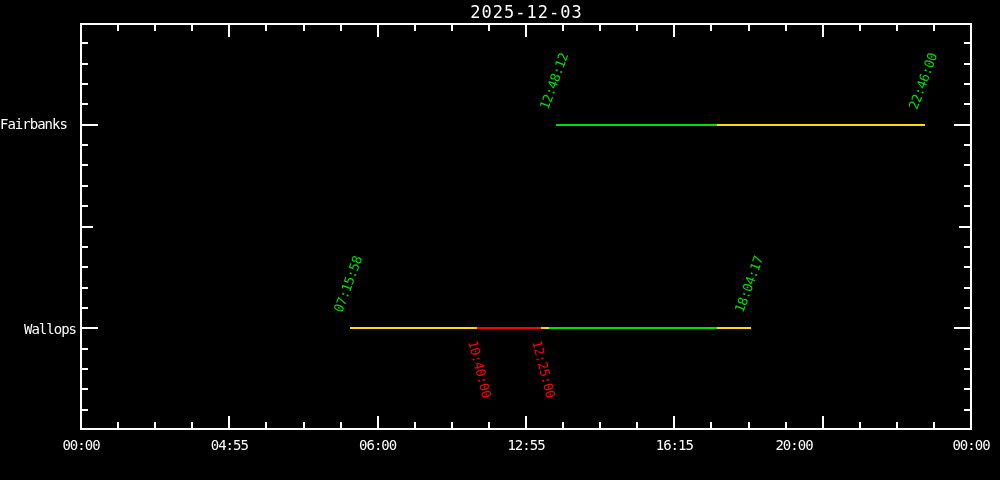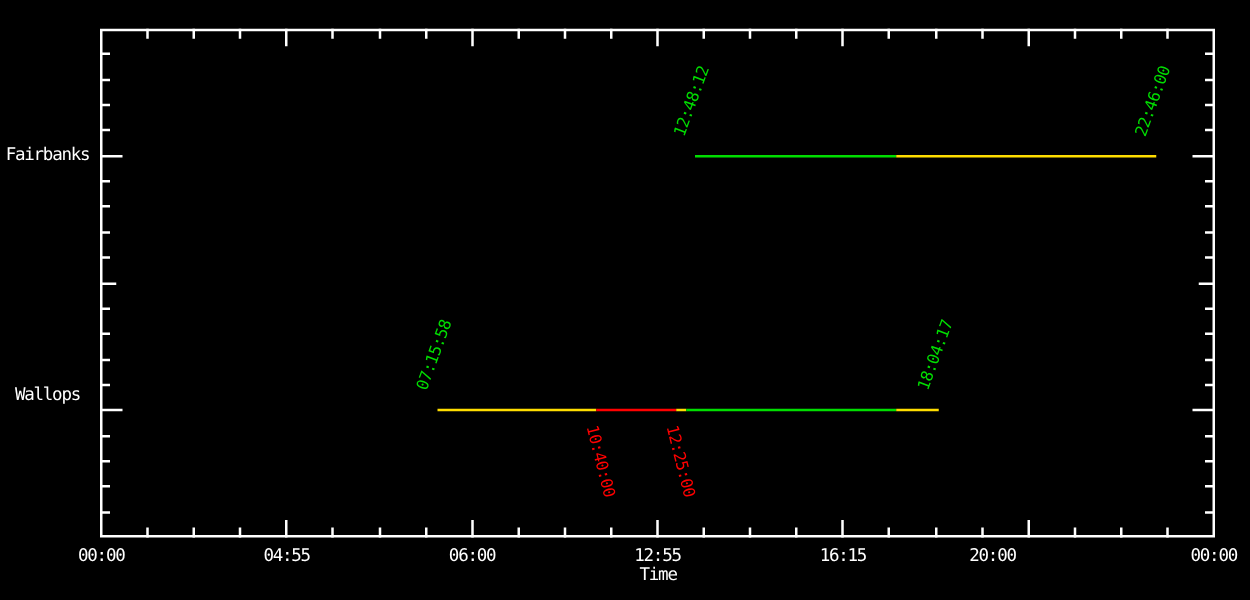--- a/index.html
+++ b/index.html
@@ -8,33 +8,34 @@
          font-family:"DejaVu Sans Mono","Liberation Mono",monospace;color:#fff;}
   #title{position:absolute;left:80px;top:2px;width:893px;text-align:center;
          font-size:17px;letter-spacing:1px;font-weight:normal;}
   #frame{position:absolute;left:80px;top:23px;width:892px;height:407px;
          border:2px solid #fff;box-sizing:border-box;}
   #xlabel{position:absolute;left:80px;top:452px;width:893px;text-align:center;
           font-size:14px;letter-spacing:-1px;}
   .tick{position:absolute;background:#fff;}
   .xticklabel{position:absolute;top:437px;width:80px;text-align:center;
               font-size:14px;letter-spacing:-1px;}
-  .rowlabel{position:absolute;left:0;width:76px;text-align:center;
+  .rowlabel{position:absolute;left:0;width:76px;text-align:left;
             font-size:14px;letter-spacing:-1px;line-height:14px;}
   .seg{position:absolute;height:2px;}
   .passlabel{position:absolute;width:0;height:0;}
   .passlabel span{position:absolute;white-space:nowrap;font-size:13px;
                   letter-spacing:-0.5px;line-height:13px;}
   .above span{left:0;bottom:0;transform-origin:0 100%;transform:rotate(-70deg);}
   .below span{left:0;top:0;transform-origin:0 0;transform:rotate(76deg);}
 </style>
 </head>
 <body>
 
 <div id="stage">
+  <div id="title">2025-12-03</div>
   <div id="frame"></div>
   <div id="plot">
       <div class="tick" style="left: 117.083px; top: 422px; width: 2px; height: 8px;"></div>
       <div class="tick" style="left: 117.083px; top: 23px; width: 2px; height: 8px;"></div>
       <div class="tick" style="left: 154.167px; top: 422px; width: 2px; height: 8px;"></div>
       <div class="tick" style="left: 154.167px; top: 23px; width: 2px; height: 8px;"></div>
       <div class="tick" style="left: 191.25px; top: 422px; width: 2px; height: 8px;"></div>
       <div class="tick" style="left: 191.25px; top: 23px; width: 2px; height: 8px;"></div>
       <div class="tick" style="left: 228.333px; top: 416px; width: 2px; height: 14px;"></div>
       <div class="tick" style="left: 228.333px; top: 23px; width: 2px; height: 14px;"></div>
@@ -123,33 +124,32 @@
       <div class="tick" style="left: 964px; top: 408.65px; width: 8px; height: 2px;"></div>
       <div class="rowlabel" style="top: 116.75px;">Fairbanks</div>
       <div class="seg" style="left: 555.789px; width: 161.561px; top: 123.75px; background: rgb(0, 221, 0);"></div>
       <div class="seg" style="left: 717.35px; width: 207.915px; top: 123.75px; background: rgb(255, 221, 0);"></div>
       <div class="passlabel above" style="left: 549.789px; top: 110.75px;">
         <span style="color: rgb(0, 221, 0);">12:48:12</span>
       </div>
       <div class="passlabel above" style="left: 919.265px; top: 110.75px;">
         <span style="color: rgb(0, 221, 0);">22:46:00</span>
       </div>
-      <div class="rowlabel" style="top: 309px;">Wallops</div>
+      <div class="rowlabel" style="top: 322px; padding-left: 24px;">Wallops</div>
       <div class="seg" style="left: 350.451px; width: 126.106px; top: 327.25px; background: rgb(255, 221, 0);"></div>
       <div class="seg" style="left: 476.557px; width: 64.8958px; top: 327.25px; background: rgb(255, 0, 0);"></div>
       <div class="seg" style="left: 541.453px; width: 7.90987px; top: 327.25px; background: rgb(255, 221, 0);"></div>
       <div class="seg" style="left: 549.362px; width: 167.988px; top: 327.25px; background: rgb(0, 221, 0);"></div>
       <div class="seg" style="left: 717.35px; width: 33.7978px; top: 327.25px; background: rgb(255, 221, 0);"></div>
       <div class="passlabel above" style="left: 344.451px; top: 314.25px;">
         <span style="color: rgb(0, 221, 0);">07:15:58</span>
       </div>
       <div class="passlabel above" style="left: 745.148px; top: 314.25px;">
         <span style="color: rgb(0, 221, 0);">18:04:17</span>
       </div>
       <div class="passlabel below" style="left: 478.557px; top: 339.25px;">
         <span style="color: rgb(255, 0, 0);">10:40:00</span>
       </div>
       <div class="passlabel below" style="left: 543.453px; top: 339.25px;">
         <span style="color: rgb(255, 0, 0);">12:25:00</span>
       </div>
     </div>
-  <div id="xlabel">Time</div>
 </div>
 
 </body></html>

